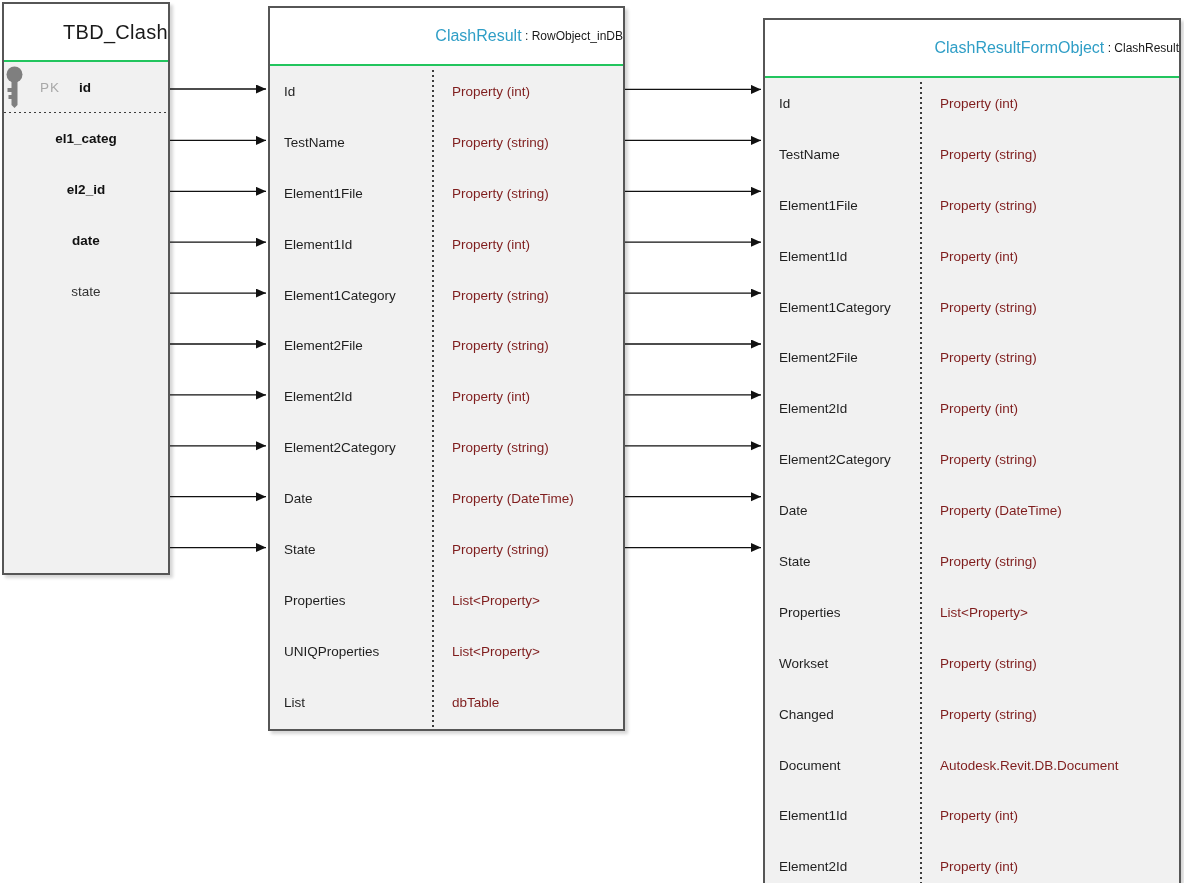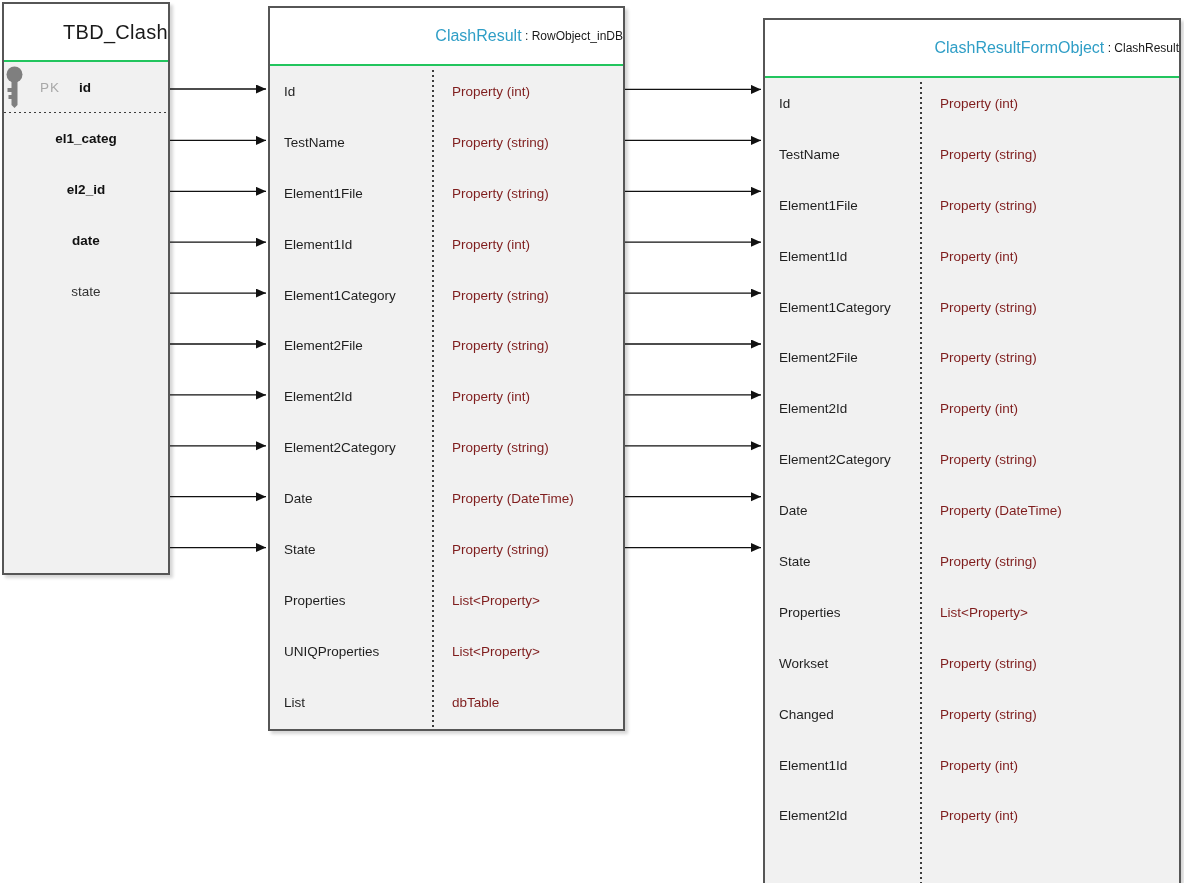--- a/index.html
+++ b/index.html
@@ -189,20 +189,24 @@
         <div class="pname">Properties</div>
         <div class="ptype">List&lt;Property&gt;</div>
       </div>
     <div class="prow">
         <div class="pname">Workset</div>
         <div class="ptype">Property (string)</div>
       </div>
     <div class="prow">
         <div class="pname">Changed</div>
         <div class="ptype">Property (string)</div>
+      </div>
+    <div class="prow">
+        <div class="pname">Document</div>
+        <div class="ptype">Autodesk.Revit.DB.Document</div>
       </div>
     <div class="prow">
         <div class="pname">Element1Id</div>
         <div class="ptype">Property (int)</div>
       </div>
     <div class="prow">
         <div class="pname">Element2Id</div>
         <div class="ptype">Property (int)</div>
       </div>
   </div>

